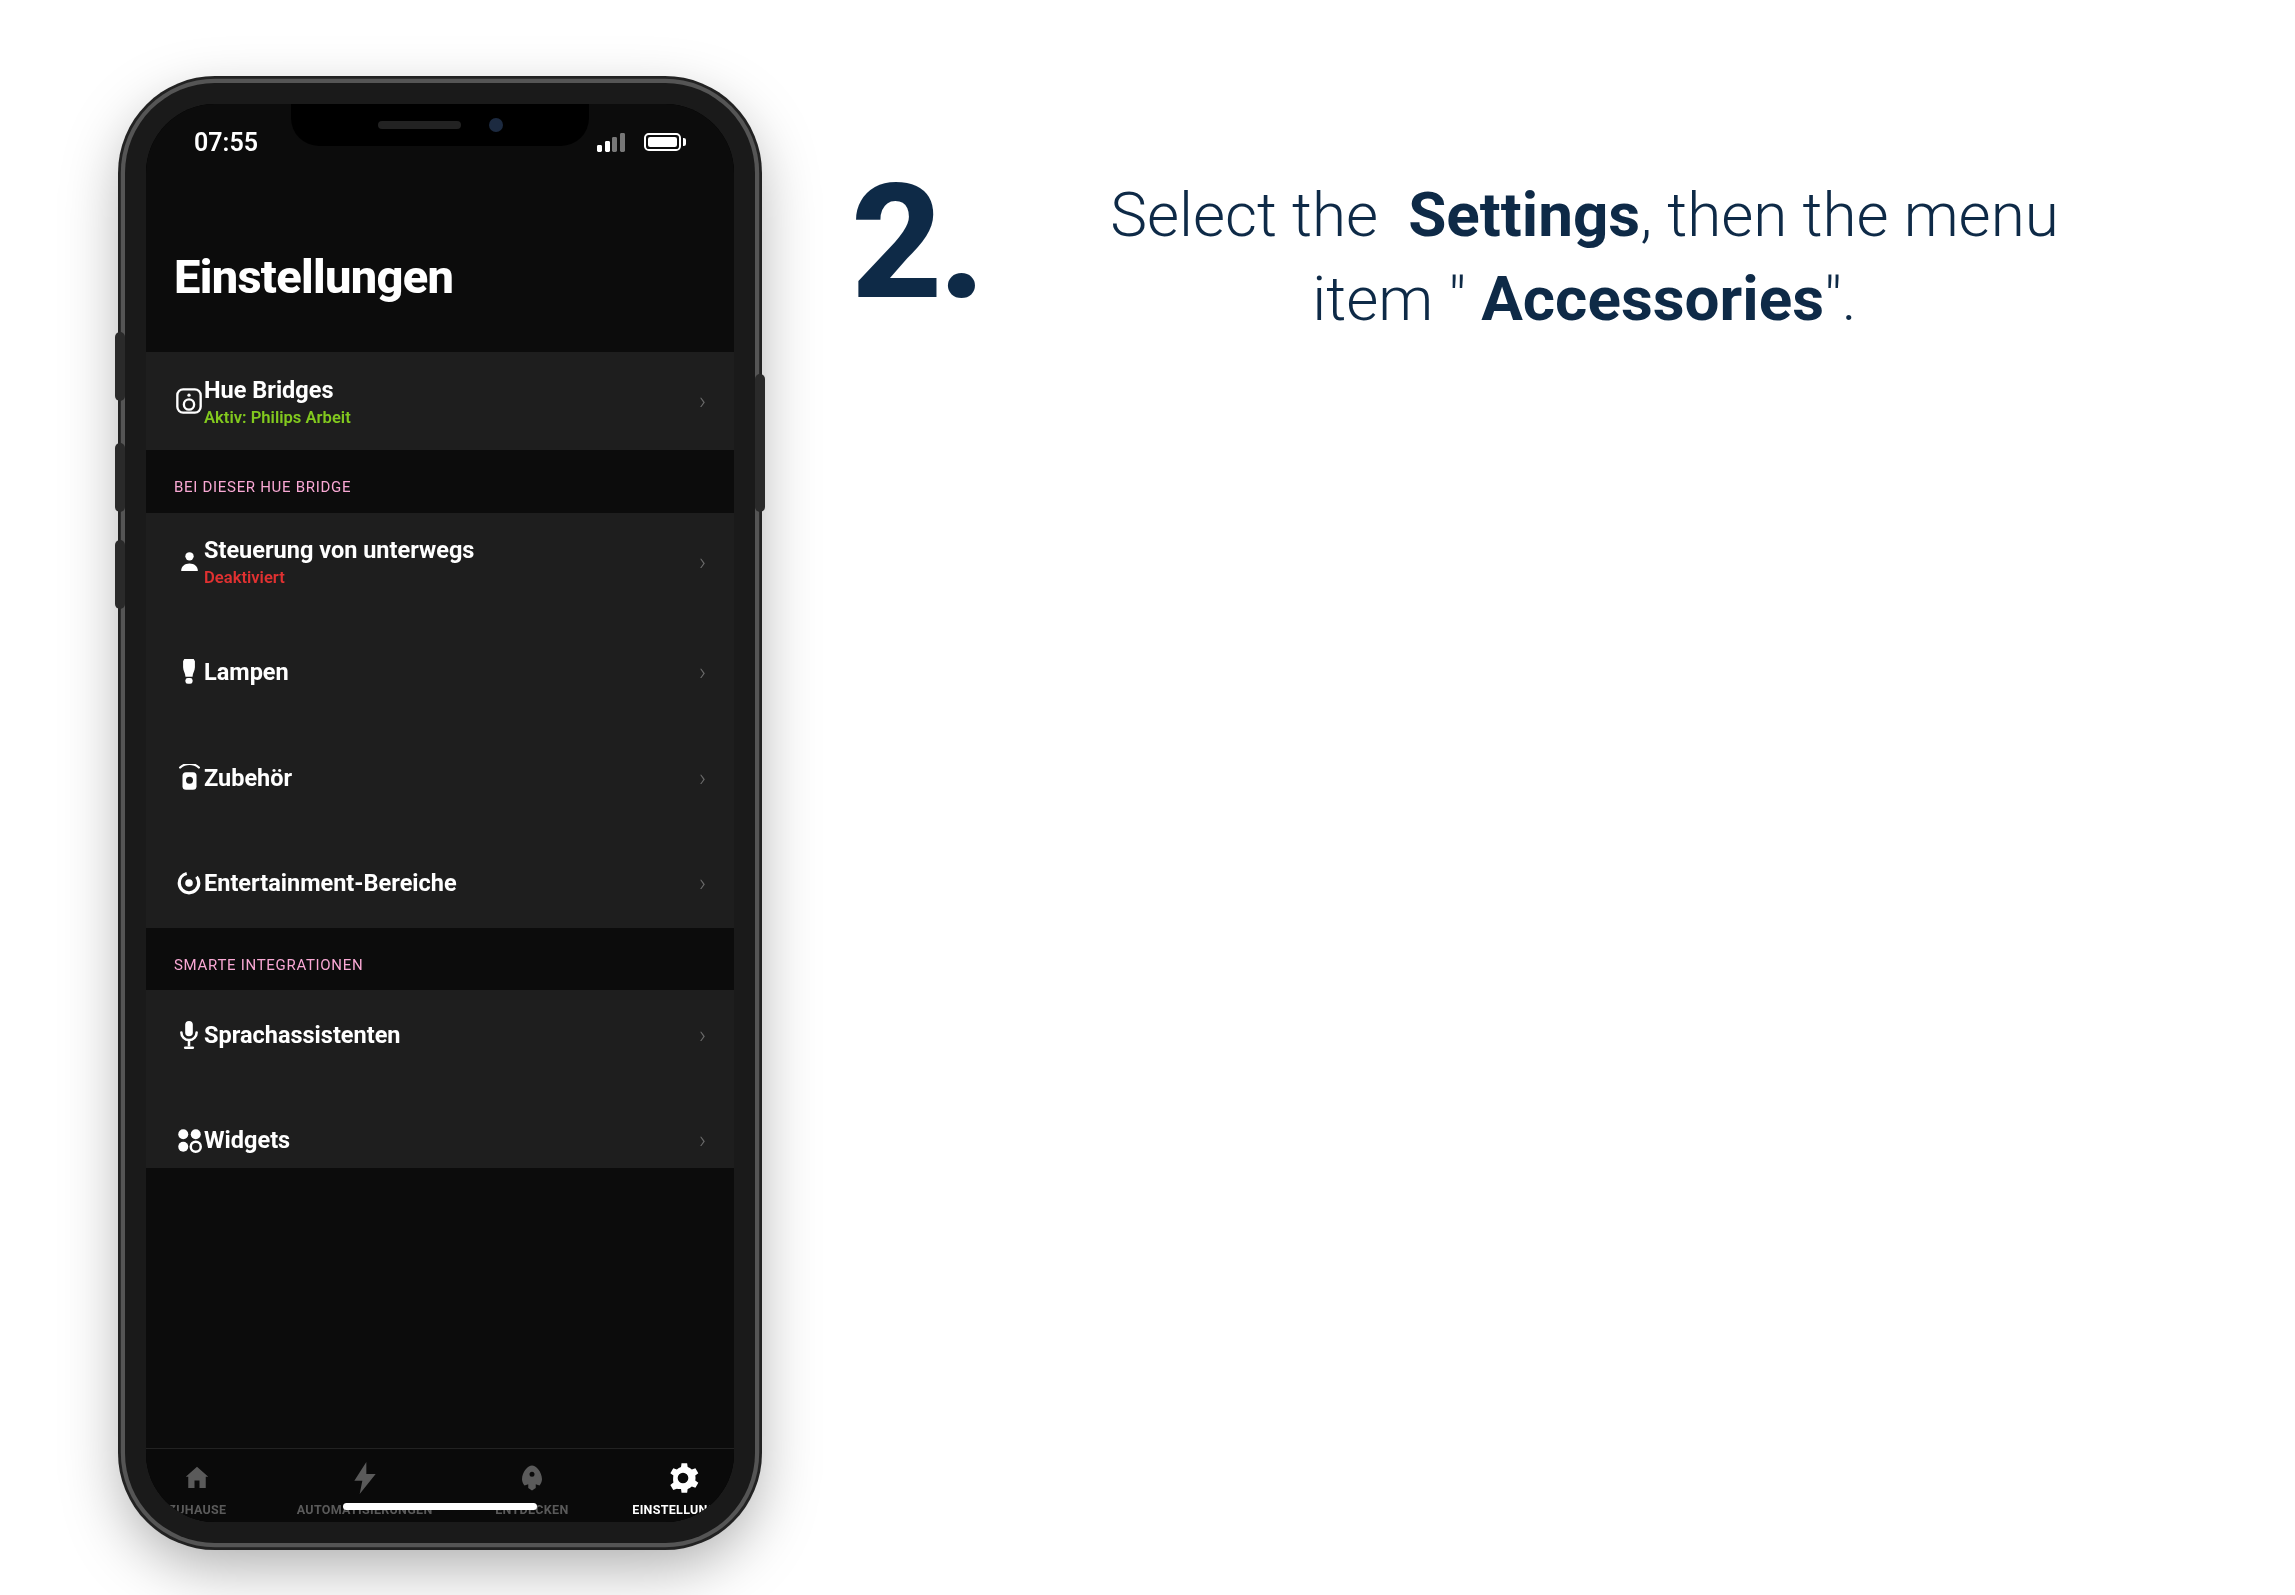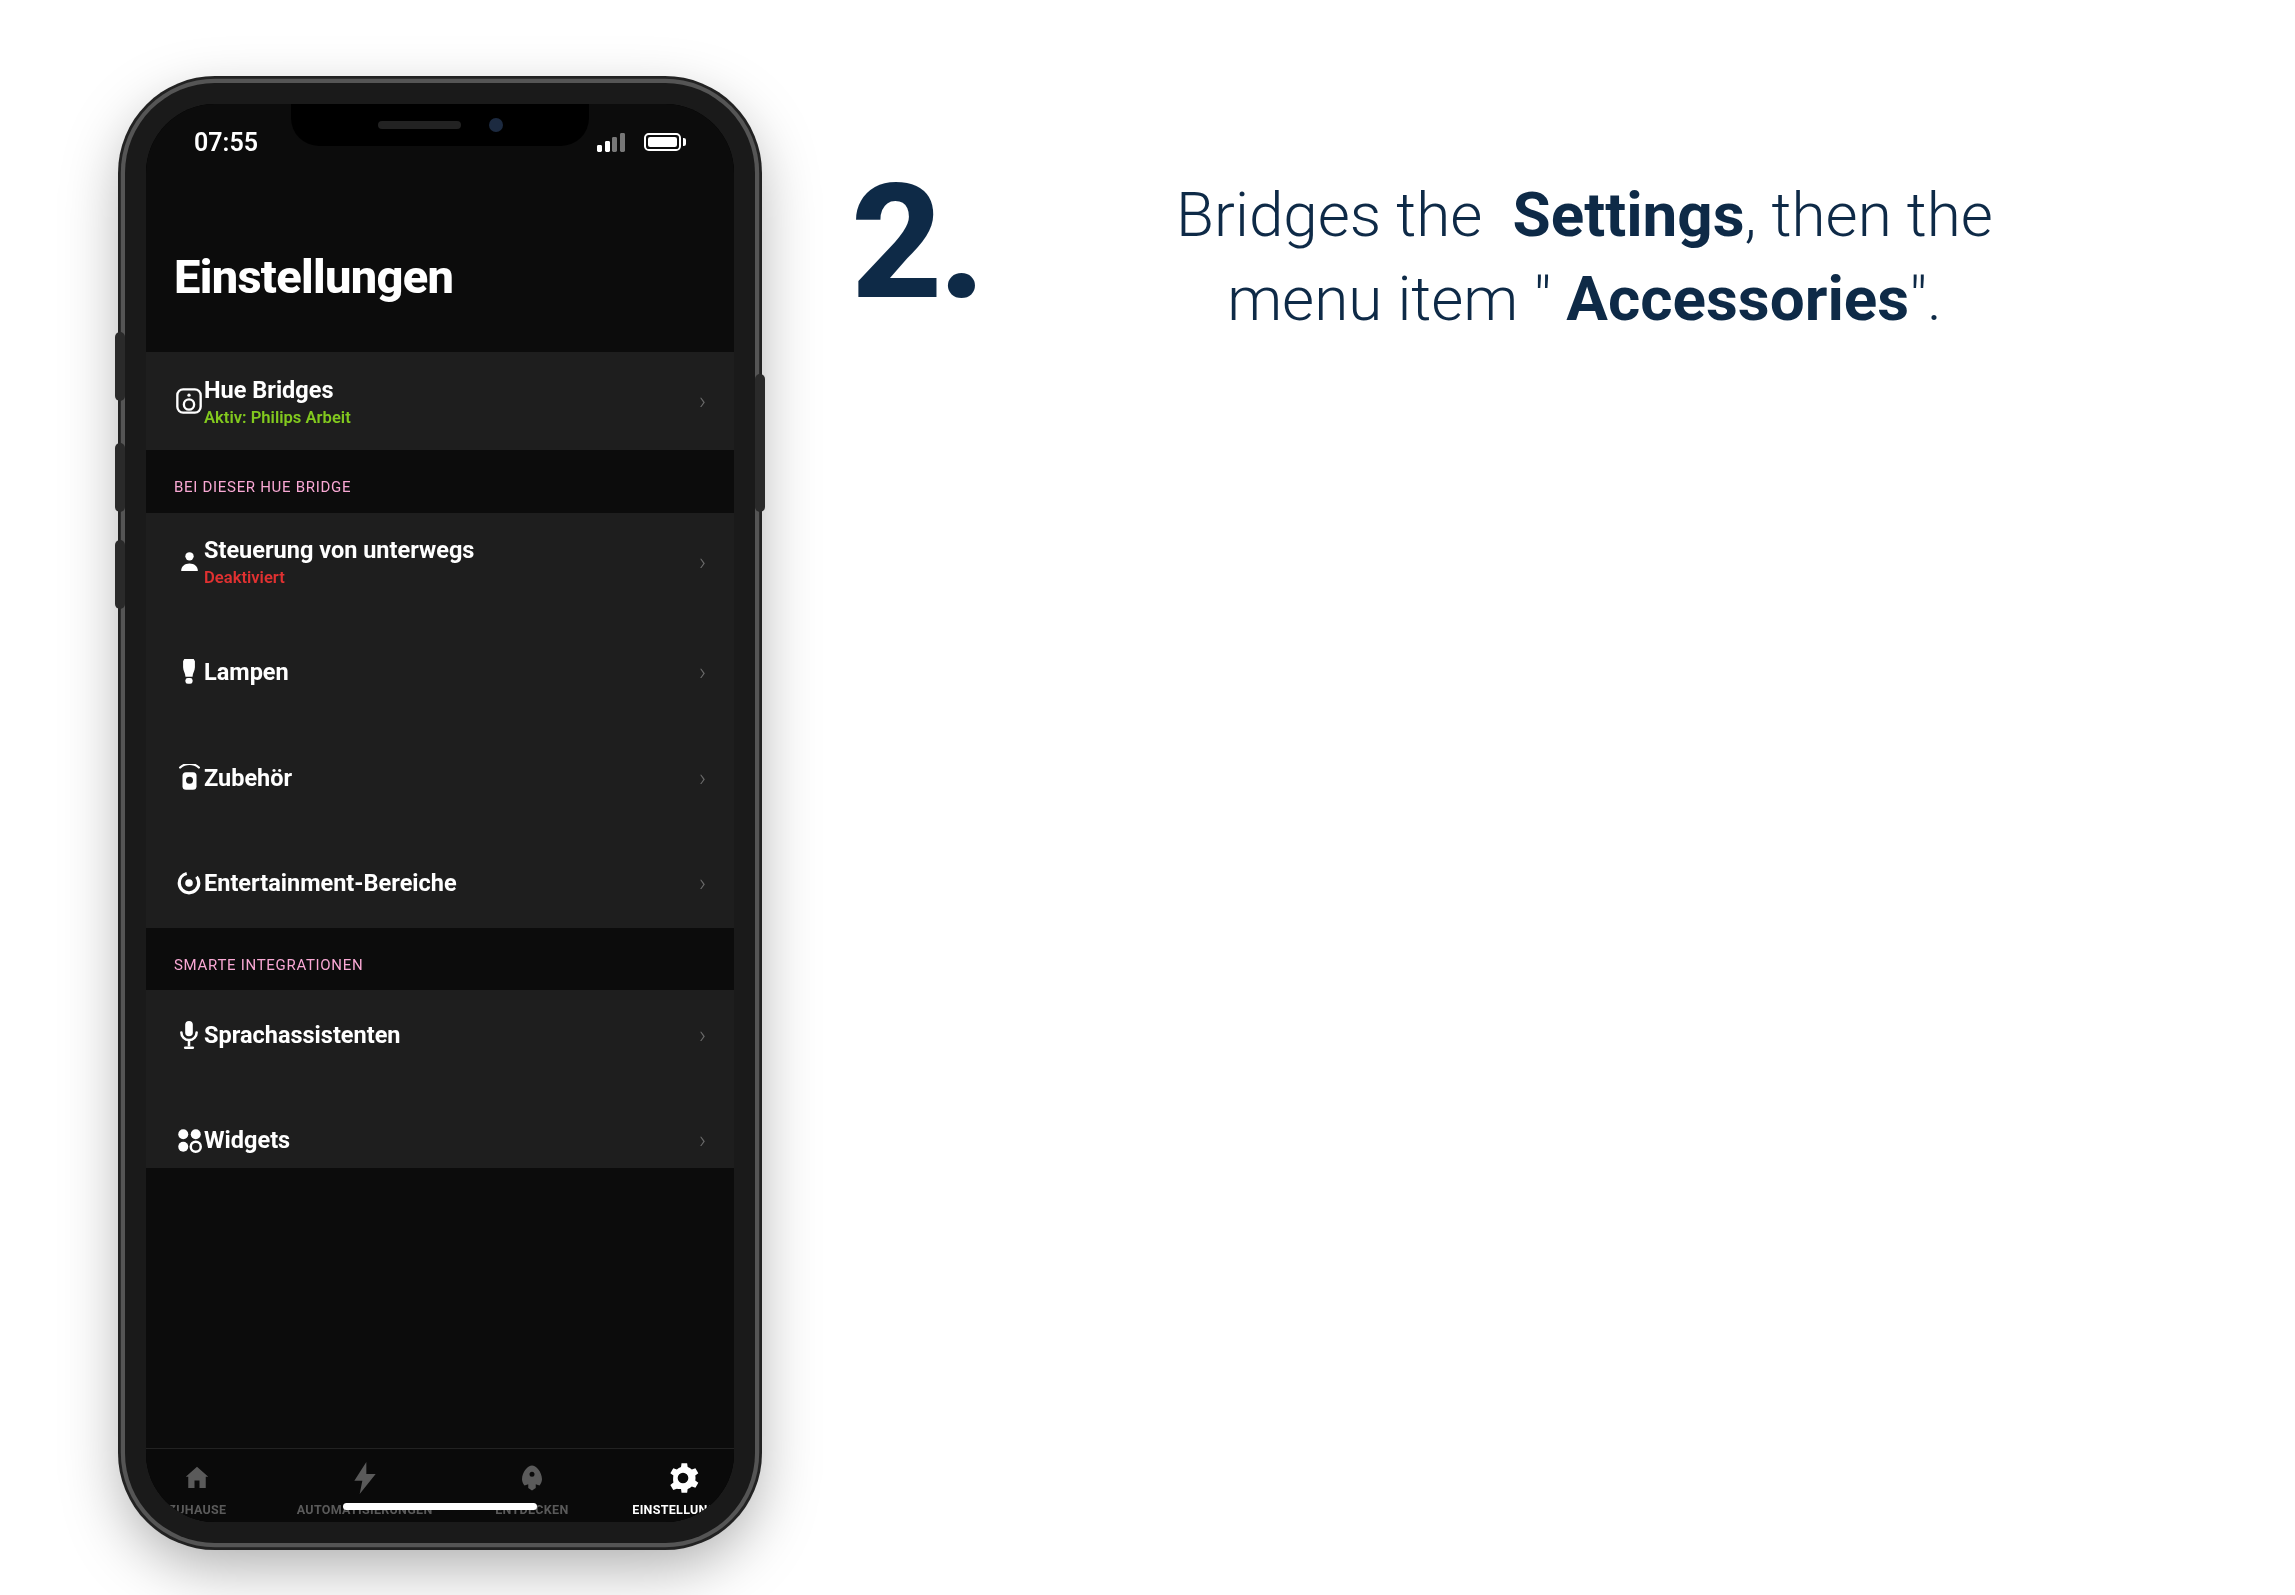--- a/index.html
+++ b/index.html
@@ -135,21 +135,21 @@
     width:194px;height:7px;border-radius:7px;background:#fff;z-index:20;
   }
 
   svg{display:block}
 </style>
 </head>
 <body>
 
 <div class="step-number">2.</div>
 <div class="step-text">
-  <span>Bridges the </span><b>Settings</b><span>, then the menu item "</span><b>Accessories</b><span>".</span>
+  <span>Select the </span><b>Settings</b><span>, then the menu item "</span><b>Accessories</b><span>".</span>
 </div>
 
 <div class="phone">
   <div class="screen">
     <div class="notch">
       <div class="spk"></div>
       <div class="cam"></div>
     </div>
 
     <div class="statusbar">

